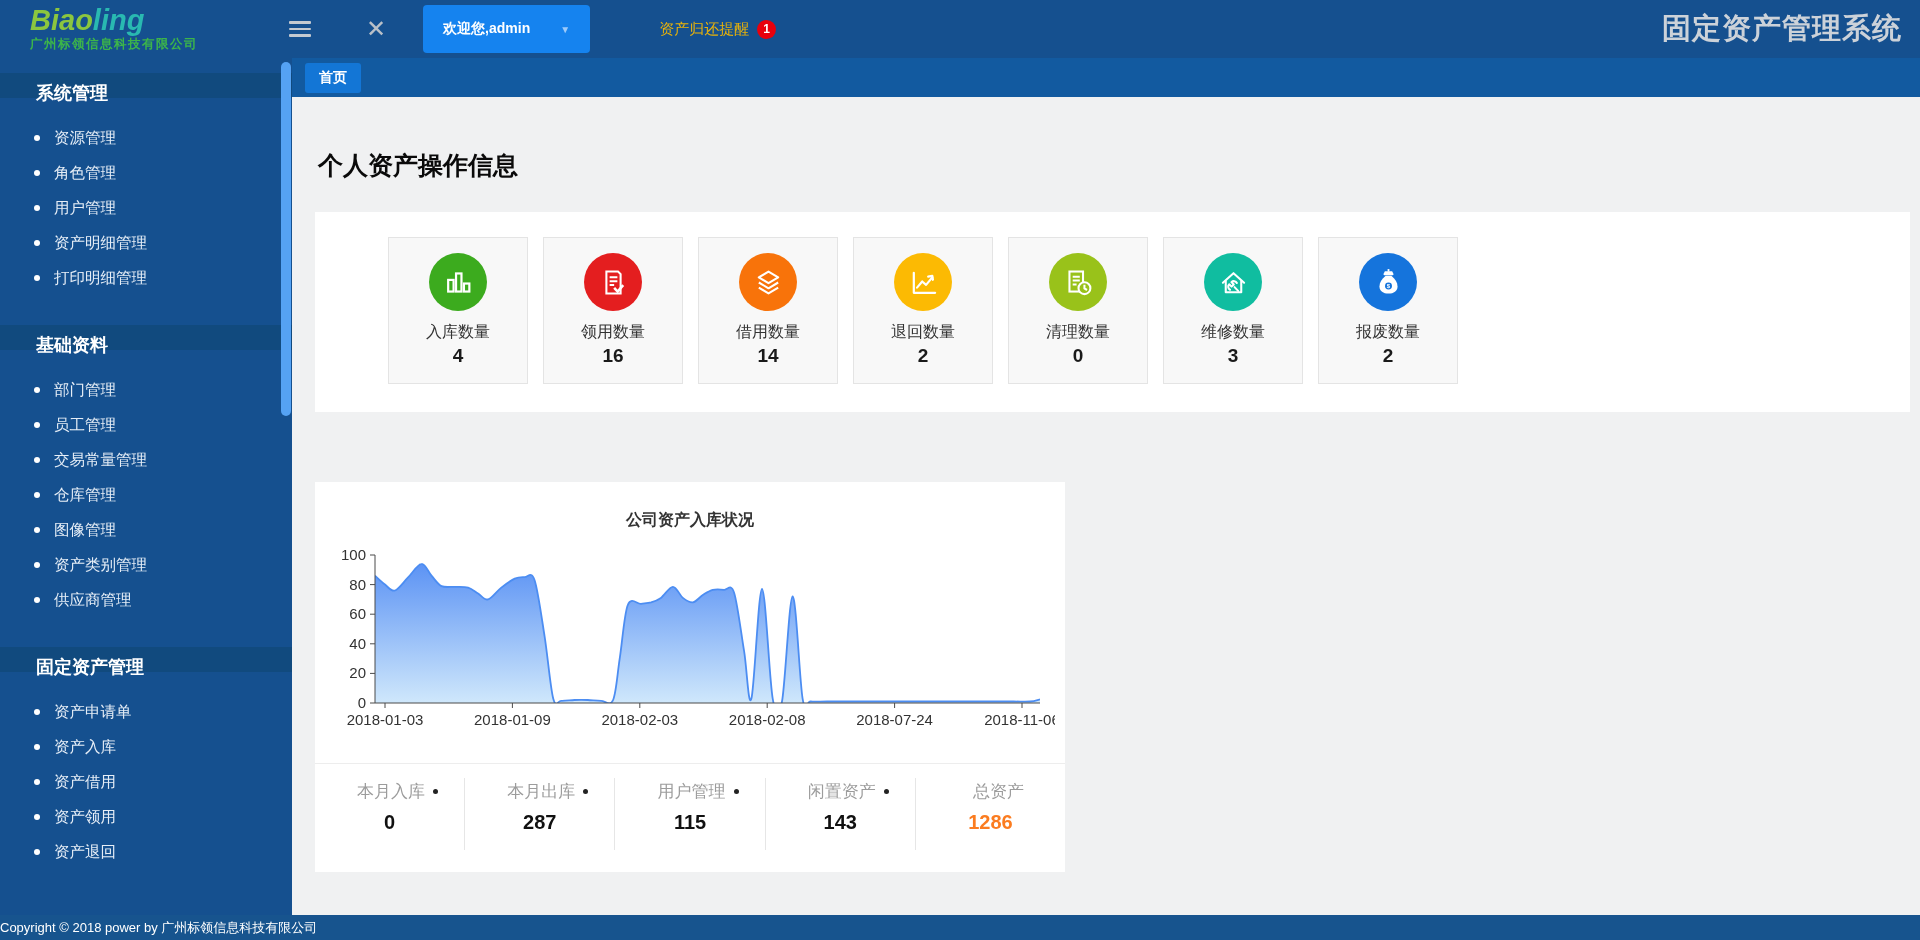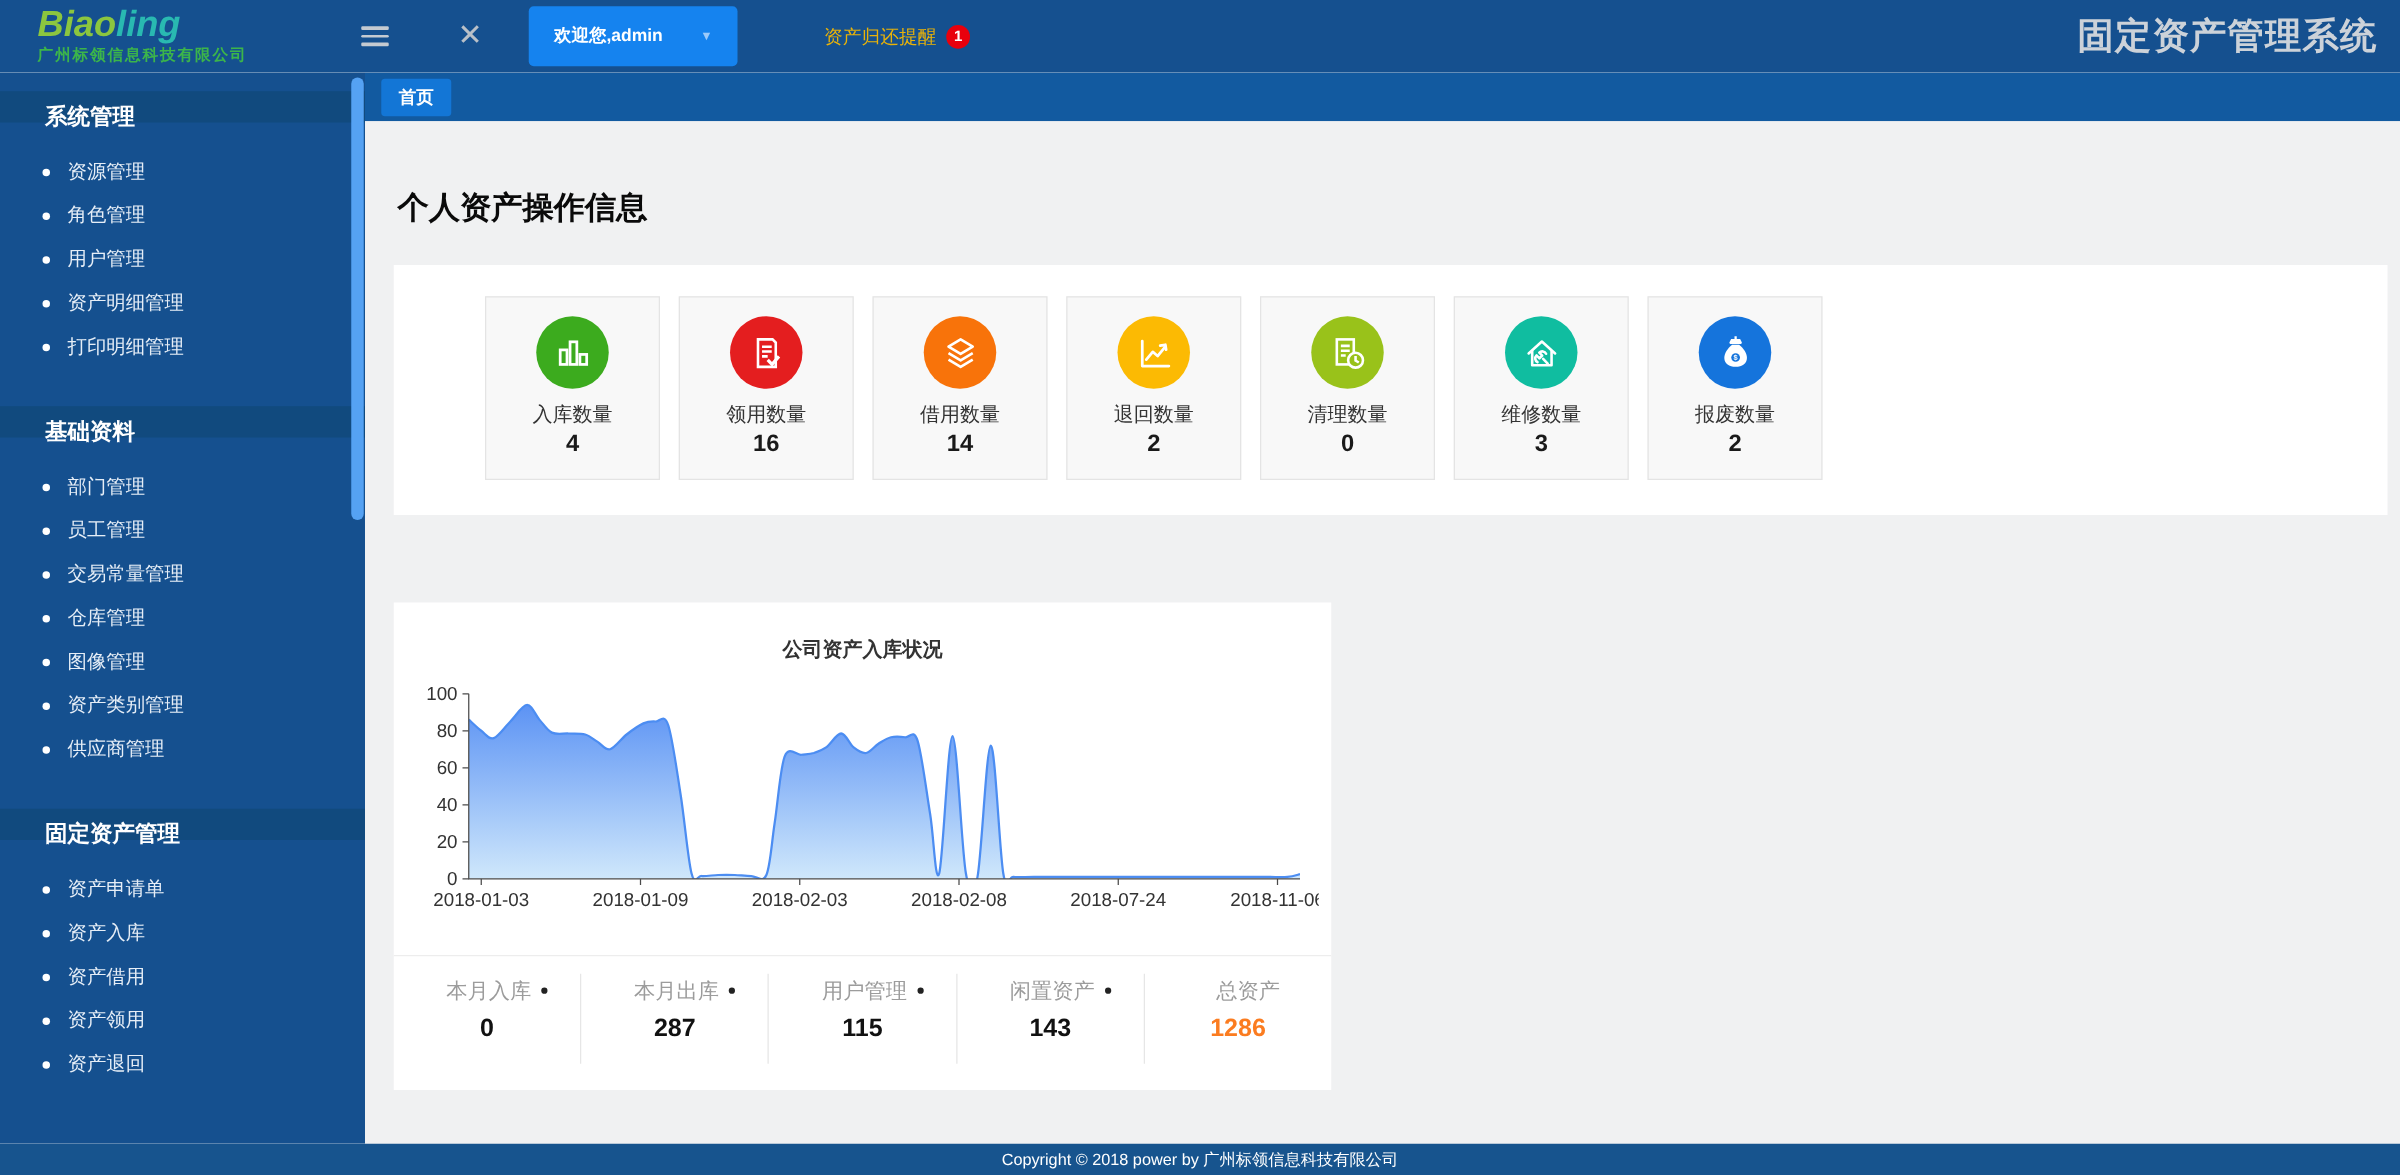--- a/index.html
+++ b/index.html
@@ -71,21 +71,21 @@
   .sum-col { flex:1; text-align:center; padding:2px 0 16px; }
   .sum-col:not(:last-child) { border-right:1px solid #e6e6e6; }
   .sum-label { font-size:17px; color:#9c9c9c;margin-left:16px; }
   .sum-dot { display:inline-block; width:5px; height:5px; background:#222; border-radius:50%;
     margin-left:8px; margin-bottom:3px; }
   .sum-value { margin-top:8px; font-size:20px; font-weight:bold; color:#111; }
   .sum-value.highlight { color:#fb7c20; }
 
   
   .footer { height:25px; flex:0 0 25px; background:#17548e; color:#fff; font-size:13px;
-    display:flex; align-items:center; justify-content:center; }
+    display:flex; align-items:center; }
 </style>
 </head>
 <body>
 
 <div class="header">
   <div class="logo-block">
     <div class="logo-line">
       <span class="logo-part1">Biao</span><span class="logo-part2">ling</span>
     </div>
     <div class="company-name">广州标领信息科技有限公司</div>

